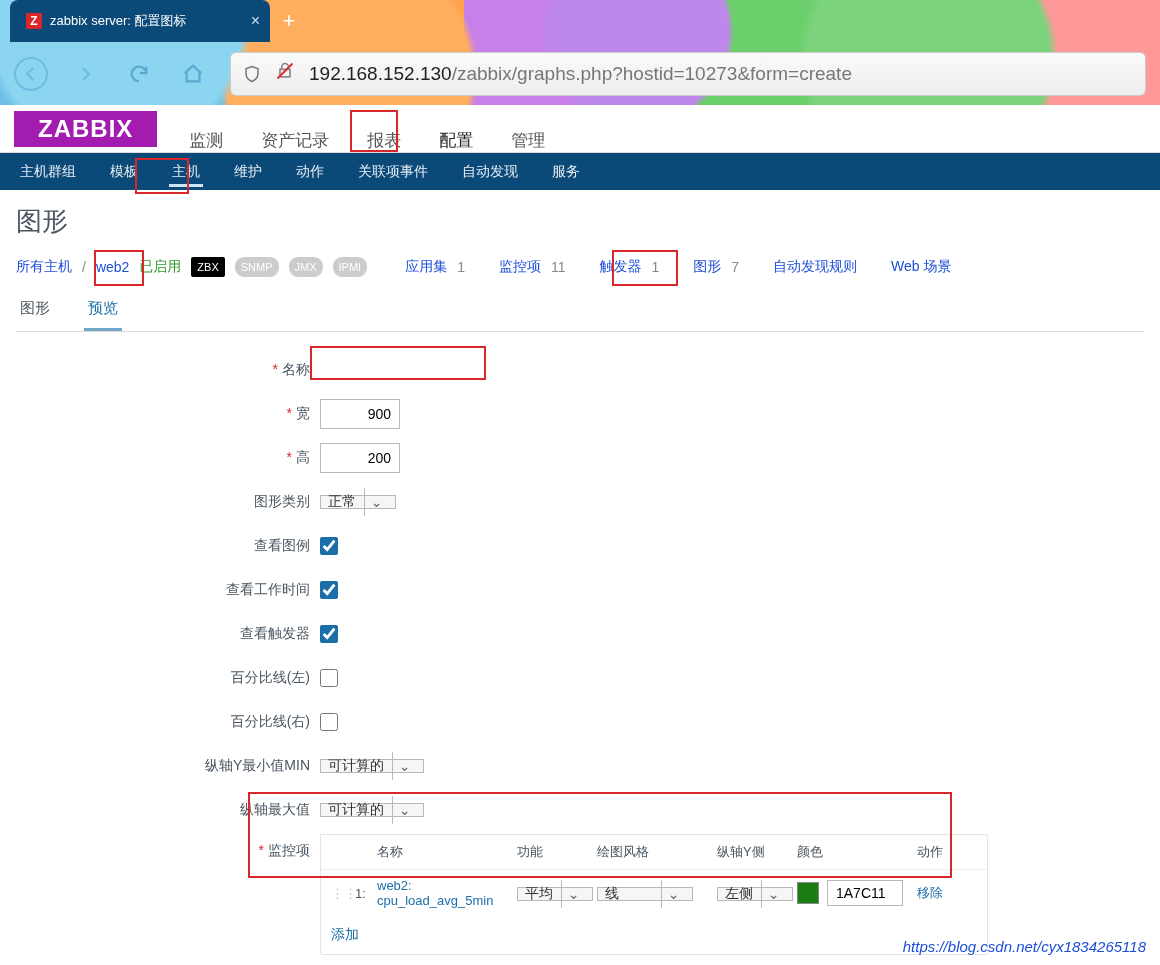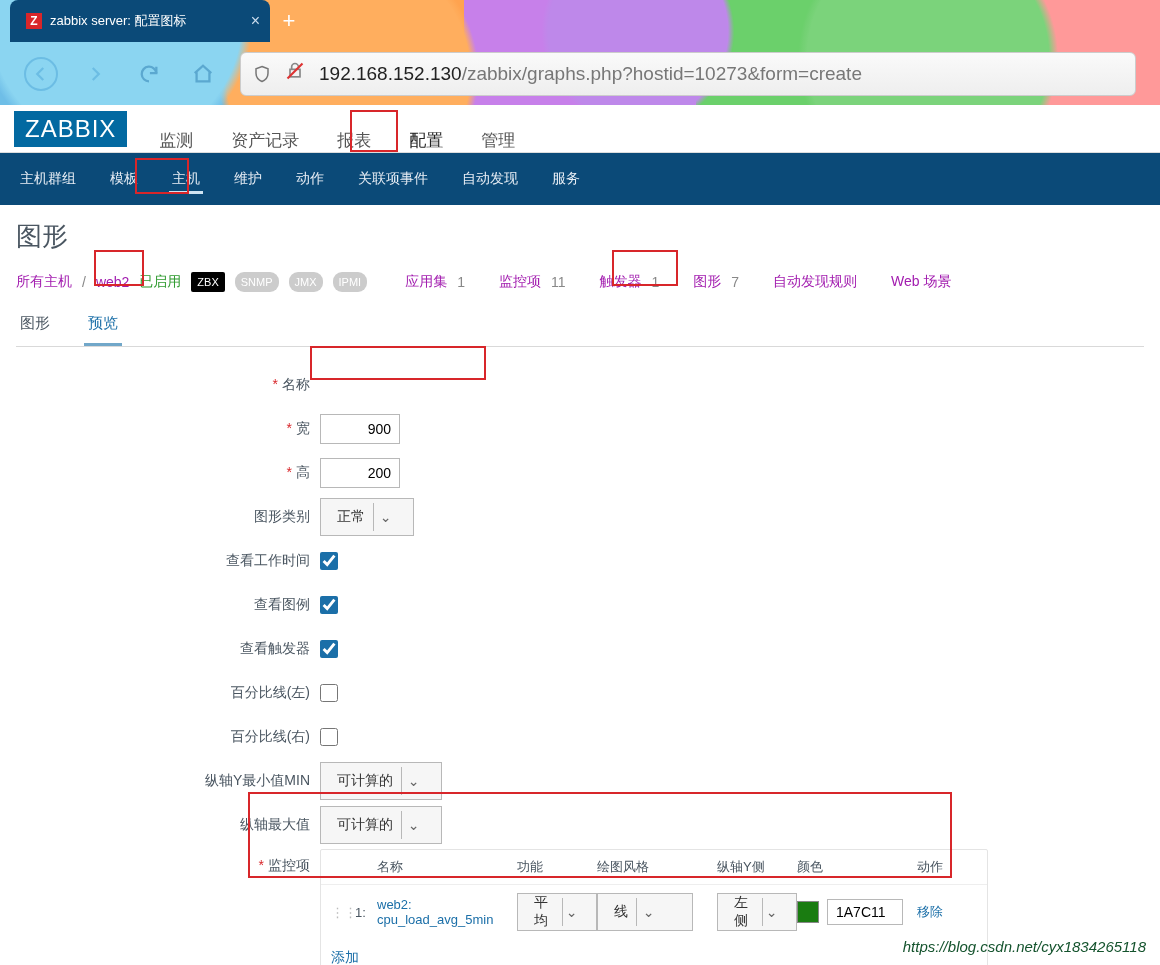--- a/index.html
+++ b/index.html
@@ -11,82 +11,82 @@
       radial-gradient(circle at 55% 30%, #b87ce8 14%, transparent 15%),
       radial-gradient(circle at 80% 55%, #6dcf6d 13%, transparent 14%),
       linear-gradient(90deg,#5fb7e5 0 20%,#ff9a3d 20% 40%,#c173e8 40% 60%,#5bcb5b 60% 80%,#ff8f8f 80% 100%);
     opacity:.9;}
   
   .tabbar{height:42px;display:flex;align-items:stretch;padding-left:10px;}
   .tab{display:flex;align-items:center;gap:8px;background:#0b4a78;color:#fff;padding:0 16px;border-radius:8px 8px 0 0;min-width:260px;position:relative;}
   .tab .fav{width:16px;height:16px;background:#d8262a;color:#fff;display:flex;align-items:center;justify-content:center;font-weight:bold;font-size:12px;}
   .tab .close{position:absolute;right:10px;font-size:16px;color:#cde;}
   .newtab{width:38px;display:flex;align-items:center;justify-content:center;color:#fff;font-size:22px;}
-  .navbar{height:63px;display:flex;align-items:center;padding:0 24px;gap:20px;}
+  .navbar{height:63px;display:flex;align-items:center;padding:0 14px;gap:20px;}
   .navbtn{width:34px;height:34px;display:flex;align-items:center;justify-content:center;border-radius:50%;font-size:20px;color:#6cbde4;}
   .navbtn.back{border:2px solid #6cbde4;}
   .navbtn.home svg,.navbtn.reload svg{stroke:#5ba8d0;}
   .urlbar{flex:1;height:44px;background:linear-gradient(#fafafa,#eee);border:1px solid #ccc;border-radius:6px;display:flex;align-items:center;padding:0 12px;gap:14px;font-size:19px;color:#777;}
   .urlbar .shield{width:18px;height:20px;}
   .urlbar .slash{color:#d33;font-size:20px;position:relative;}
   .urlbar .host{color:#222;font-weight:500;}
   
   .zbx-top{background:#fff;border-bottom:1px solid #ddd;height:48px;display:flex;align-items:center;padding:0 14px;gap:26px;font-size:17px;color:#555;}
-  .logo{background:#0369a1;color:#fff;font-weight:normal;font-size:24px;padding:4px 11px;letter-spacing:1px;}
+  .logo{background:#a21caf;color:#fff;font-weight:bold;font-size:24px;padding:4px 24px;letter-spacing:1px;}
   .zbx-top .mitem{color:#555;padding:28px 6px;position:relative;margin-top:24px;}
   .zbx-top .mitem.active{color:#222;}
   .zbx-top .mitem.active::after{content:"";position:absolute;left:50%;bottom:-1px;transform:translateX(-50%);border:7px solid transparent;border-bottom-color:#0b4a78;}
-  .zbx-sub{background:#0b4a78;color:#fff;height:52px;display:flex;align-items:center;padding:0 14px;gap:22px;font-size:14px;}
+  .zbx-sub{background:#0b4a78;color:#fff;height:37px;display:flex;align-items:center;padding:0 14px;gap:22px;font-size:14px;}
   .zbx-sub .sitem{padding:10px 6px;position:relative;color:#e8eef5;}
   .zbx-sub .sitem.active::after{content:"";position:absolute;left:3px;right:3px;bottom:4px;height:3px;background:#cfe4f3;}
   
   .content{padding:14px 16px;}
   h1.page-title{font-size:26px;font-weight:500;color:#4a5661;margin-bottom:18px;}
   .crumb-row{display:flex;align-items:center;gap:10px;font-size:14px;color:#666;margin-bottom:6px;}
-  .crumb-row a{color:#a21caf;text-decoration:none;}
+  .crumb-row a{color:#1d4ed8;text-decoration:none;}
   .crumb-row .sep{color:#888;}
   .badge{display:inline-flex;align-items:center;justify-content:center;height:20px;padding:0 6px;font-size:11px;color:#fff;border-radius:2px;}
   .badge.zbx{background:#000000;}
   .badge.grey{background:#ccc;color:#fff;border-radius:9px;}
   .enabled{color:#2e9a2e;}
   .crumb-row .cnt{color:#888;}
   .tabs{display:flex;gap:30px;border-bottom:1px solid #d9d9d9;padding:6px 0 0;margin-top:6px}
   .tabs .t{padding:10px 4px;font-size:15px;color:#4a5661;border-bottom:3px solid transparent;}
   .tabs .t.active{color:#1b6fa8;border-bottom-color:#71a7c9;}
   
   .form{padding:18px 0 10px;}
   .row{display:flex;align-items:center;min-height:40px;margin-bottom:4px;}
   .lbl{width:304px;text-align:right;padding-right:10px;color:#4a5661;font-size:14px;}
   .lbl .req{color:#d8262a;margin-right:4px;}
   input.txt{height:30px;border:1px solid #b8b8b8;padding:0 8px;font-size:14px;}
   input.txt.w540{width:540px;}
   input.txt.w80{width:80px;text-align:right;}
   input.chk{width:18px;height:18px;accent-color:#1b6fa8;}
-  .sel{height:38px;border:1px solid #b8b8b8;background:#f6f6f6;display:inline-flex;align-items:center;padding:0 16px;font-size:14px;min-width:70px;}
+  .sel{height:14px;border:1px solid #b8b8b8;background:#f6f6f6;display:inline-flex;align-items:center;padding:0 7px;font-size:14px;min-width:70px;justify-content:space-between;}
   .sel .arr{width:24px;height:28px;border-left:1px solid #b8b8b8;margin-left:8px;display:flex;align-items:center;justify-content:center;color:#666;}
   
   .items{border:1px solid #e4e4e4;border-radius:2px;}
   .ithdr,.itrow{display:flex;align-items:center;padding:8px 10px;font-size:13px;}
   .ithdr{color:#4a5661;}
   .itrow{border-top:1px solid #eee;}
   .col-drag{width:24px;color:#bbb;display:flex;}
   .col-num{width:22px;color:#4a5661;}
   .col-name{width:140px;}
   .col-name a{color:#1b6fa8;text-decoration:none;}
   .col-fn{width:80px;}
   .col-style{width:120px;}
   .col-side{width:80px;}
   .col-color{width:120px;display:flex;align-items:center;gap:8px;}
   .swatch{width:22px;height:22px;border:1px solid #888;}
   .col-act{width:60px;}
   .col-act a{color:#1b6fa8;text-decoration:none;}
   .addlink{padding:10px;}
   .addlink a{color:#1b6fa8;text-decoration:none;font-size:14px;}
   .hl{position:absolute;border:2px solid #d8262a;pointer-events:none;}
-  .watermark{position:absolute;right:14px;bottom:10px;color:#14532d;font-size:15px;font-style:italic;}
+  .watermark{position:absolute;right:14px;bottom:10px;color:#1d4ed8;font-size:15px;font-style:italic;}
 </style>
 </head>
 <body>
 
 <div class="puzzle-bg"></div>
 
 <div class="tabbar">
   <div class="tab">
     <span class="fav">Z</span>
     <span>zabbix server: 配置图标</span>
@@ -199,25 +199,25 @@
       <input class="txt w80" value="200" style="">
       </div>
     <div class="row">
         <div class="lbl">图形类别</div>
       <div class="sel">
           <span>正常</span>
           <span class="arr">⌄</span>
         </div>
       </div>
     <div class="row">
+        <div class="lbl">查看图例</div>
+      <input type="checkbox" class="chk" checked="" style="">
+      </div>
+    <div class="row">
         <div class="lbl">查看工作时间</div>
-      <input type="checkbox" class="chk" checked="" style="">
-      </div>
-    <div class="row">
-        <div class="lbl">查看图例</div>
       <input type="checkbox" class="chk" checked="" style="">
       </div>
     <div class="row">
         <div class="lbl">查看触发器</div>
       <input type="checkbox" class="chk" checked="" style="">
       </div>
     <div class="row">
         <div class="lbl">百分比线(左)</div>
       <input type="checkbox" class="chk" style="">
       </div>

